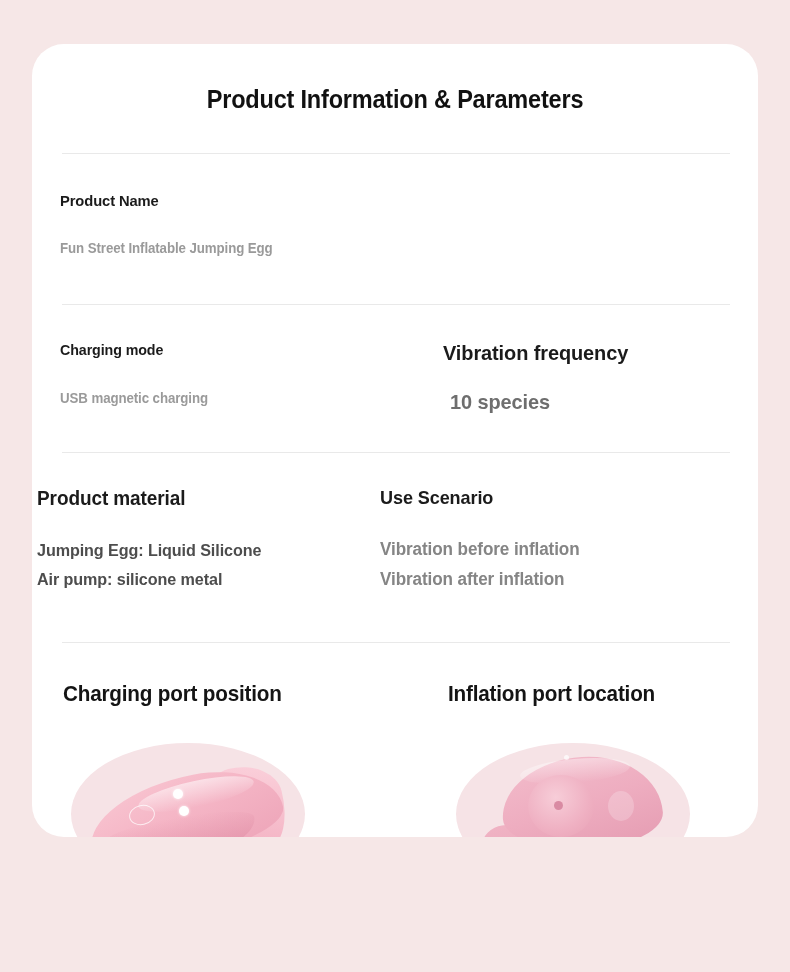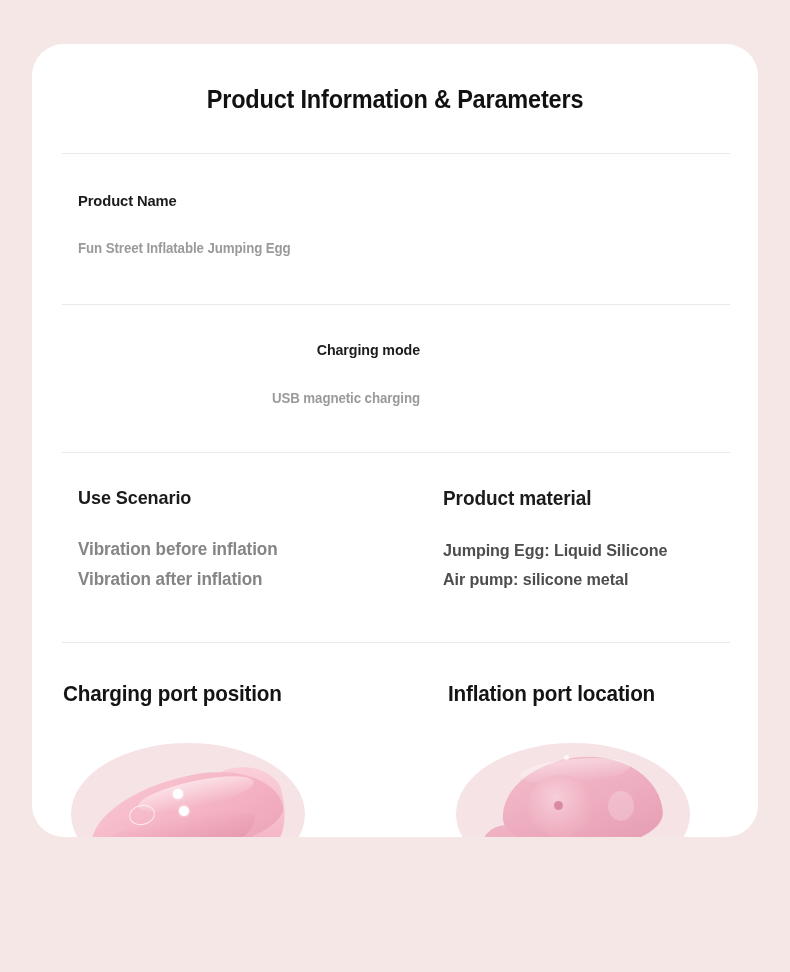--- a/index.html
+++ b/index.html
@@ -58,27 +58,27 @@
   .divider.d4 { top: 598px; }
 
   
   .spec-row {
     position: absolute;
     left: 0;
     width: 726px;
     display: flex;
   }
   .spec-row.r1 { top: 148px; }
-  .spec-row.r2 { top: 297px; text-align: right; }
+  .spec-row.r2 { top: 297px; }
   .spec-row.r3 { top: 443px; }
 
   .spec-col {
     position: relative;
   }
-  .spec-col.left  { width: 406px; padding-left: 46px; }
+  .spec-col.left  { width: 406px; padding-left: 28px; }
   .spec-col.right { width: 320px; padding-left: 5px; }
 
   .spec-label {
     color: #1b1b1b;
     font-weight: 700;
     font-family: "Liberation Sans Narrow", "Liberation Sans", sans-serif;
     letter-spacing: -0.1px;
     white-space: nowrap;
     transform: scaleX(0.95);
     transform-origin: left center;
@@ -315,32 +315,36 @@
       <div class="spec-label">Product Name</div>
       <div class="spec-value v1">Fun Street Inflatable Jumping Egg</div>
     </div>
   </div>
 
   <div class="spec-row r2">
     <div class="spec-col left">
       <div class="spec-label">Charging mode</div>
       <div class="spec-value v1">USB magnetic charging</div>
     </div>
+    <div class="spec-col right">
+      <div class="spec-label">Vibration frequency</div>
+      <div class="spec-value v1">10 species</div>
+    </div>
   </div>
 
   <div class="spec-row r3">
+    <div class="spec-col right">
+      <div class="spec-label">Product material</div>
+      <div class="spec-value v1">Jumping Egg: Liquid Silicone</div>
+      <div class="spec-value v2">Air pump: silicone metal</div>
+    </div>
     <div class="spec-col left">
       <div class="spec-label">Use Scenario</div>
       <div class="spec-value v1">Vibration before inflation</div>
       <div class="spec-value v2">Vibration after inflation</div>
-    </div>
-    <div class="spec-col right">
-      <div class="spec-label">Product material</div>
-      <div class="spec-value v1">Jumping Egg: Liquid Silicone</div>
-      <div class="spec-value v2">Air pump: silicone metal</div>
     </div>
   </div>
 
   <div id="port-section">
 
     <div class="port-col left">
       <div class="port-title">Charging port position</div>
       <div class="photo">
         <div class="ellipse-bg"></div>
         <div class="device-a">

